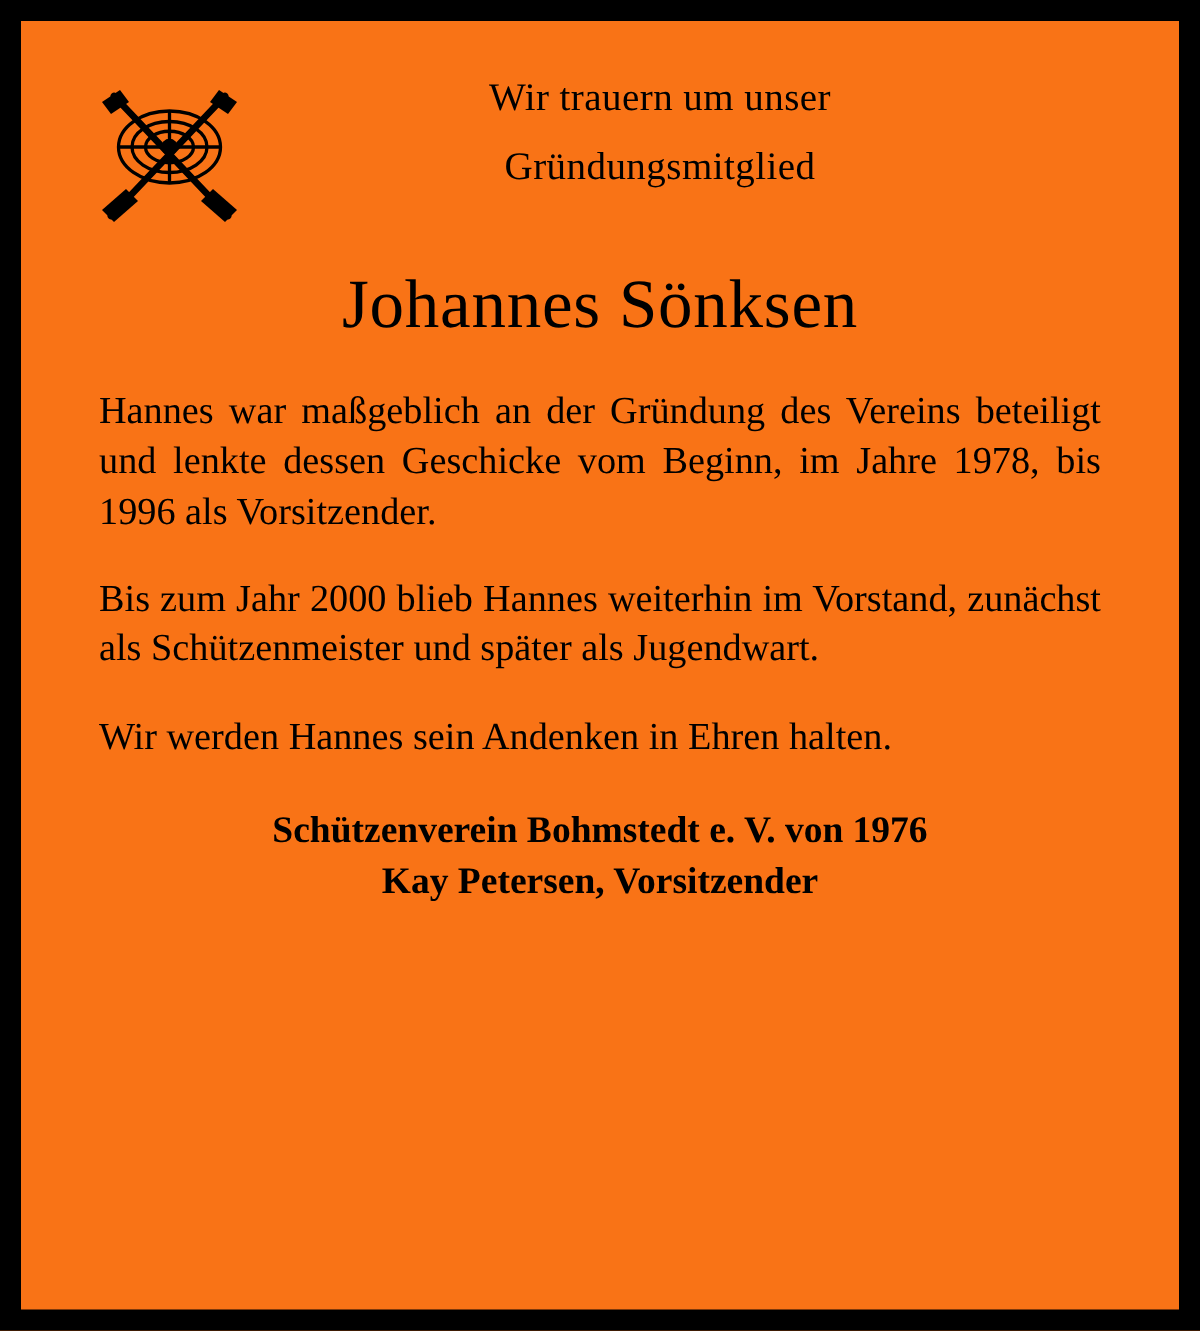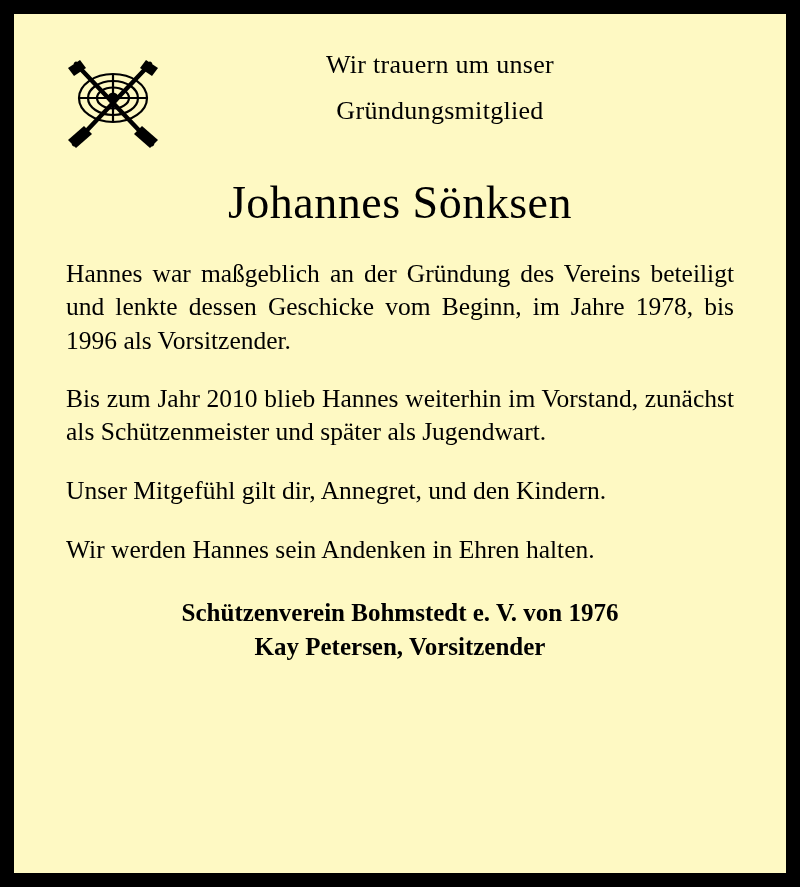--- a/index.html
+++ b/index.html
@@ -12,21 +12,21 @@
     height: 887px;
     font-family: "Liberation Serif", serif;
     color: #000;
   }
   .obituary {
     position: absolute;
     left: 14px;
     top: 14px;
     width: 772px;
     height: 859px;
-    background: #fef9c3;
+    background: #f97316;
     box-sizing: border-box;
     overflow: hidden;
   }
   .header-row {
     display: flex;
     align-items: flex-start;
     padding: 28px 40px 0 40px;
   }
   .emblem {
     width: 120px;
@@ -110,22 +110,21 @@
     <div class="header-lines">
       <div class="header-line">Wir trauern um unser</div>
       <div class="header-line">Gründungsmitglied</div>
     </div>
   </div>
 
   <div class="name">Johannes Sönksen</div>
 
   <div class="body">
     <p class="para">Hannes war maßgeblich an der Gründung des Vereins beteiligt und lenkte dessen Geschicke vom Beginn, im Jahre 1978, bis 1996 als Vorsitzender.</p>
-    <p class="para">Bis zum Jahr 2010 blieb Hannes weiterhin im Vorstand, zunächst als Schützenmeister und später als Jugendwart.</p>
-    <p class="para short">Unser Mitgefühl gilt dir, Annegret, und den Kindern.</p>
+    <p class="para">Bis zum Jahr 2000 blieb Hannes weiterhin im Vorstand, zunächst als Schützenmeister und später als Jugendwart.</p>
     <p class="para short">Wir werden Hannes sein Andenken in Ehren halten.</p>
 
     <div class="footer">
       <span class="footer-line">Schützenverein Bohmstedt e. V. von 1976</span>
       <span class="footer-line">Kay Petersen, Vorsitzender</span>
     </div>
   </div>
 
 </div>
 

